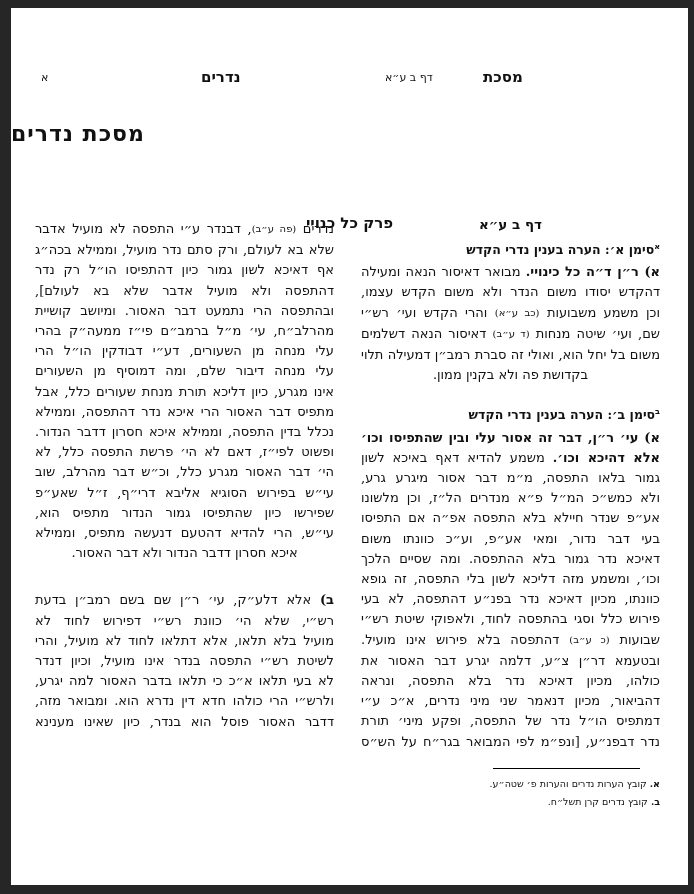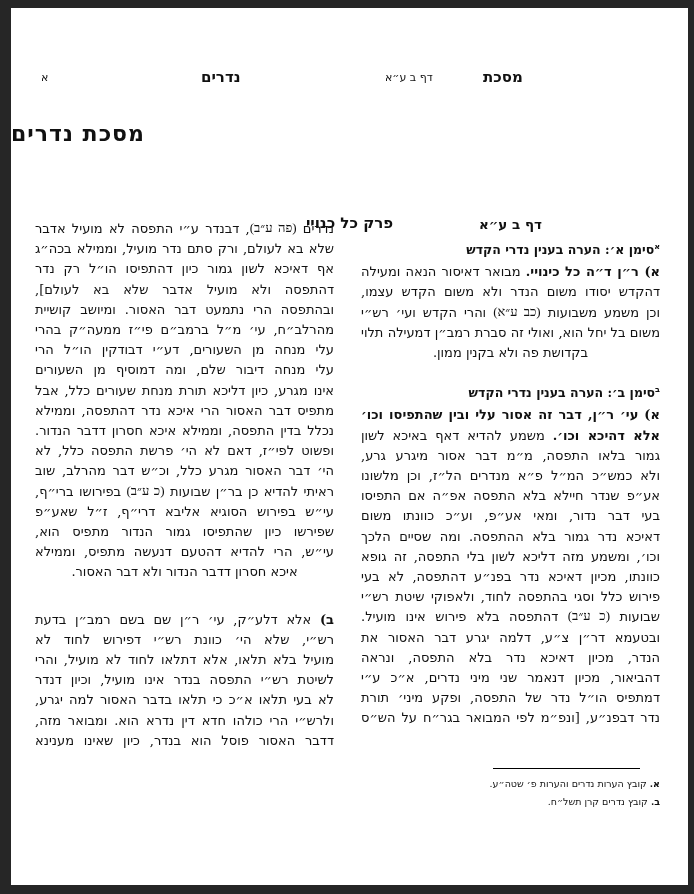--- a/index.html
+++ b/index.html
@@ -41,21 +41,21 @@
   .para { margin:0; }
   .para + .section-head { margin-top:14px; }
   .para + .para { margin-top:27px; }
   .line {
     font-size:13px; line-height:20.2px;
     text-align:justify; text-align-last:justify; text-justify:inter-word;
     white-space:normal;
   }
   .end-center { text-align-last:center; }
   .seg.bold  { font-weight:bold; }
-  .seg.small { font-size:13px; position:relative; top:-1px;font-family:Liberation Serif, serif; }
+  .seg.small { font-size:10px; position:relative; top:-1px; }
   
   .footnotes { position:absolute; top:760px; right:28px; width:300px; }
   .fn-rule {
     border:0; border-top:1px solid #000; height:0;
     width:147px; margin:0 20px 6px auto;
   }
   .fn-line {
     font-size:9.5px; line-height:18px; text-align:right; padding-left:14px;
   }
   .fn-marker { font-weight:bold; }
@@ -75,59 +75,59 @@
   <div class="main-title">מסכת נדרים</div>
   <div class="sub-title">פרק כל כנויי</div>
 
   <div class="col col-right">
       <div class="col-heading">דף ב ע״א</div>
       <div class="section-head"><sup>א</sup>סימן א׳: הערה בענין נדרי הקדש</div>
       <div class="para">
         <div class="line"><span class="seg bold">א) ר״ן ד״ה כל כינויי.</span><span class="seg"> מבואר דאיסור הנאה ומעילה</span></div>
         <div class="line"><span class="seg">דהקדש יסודו משום הנדר ולא משום הקדש עצמו,</span></div>
         <div class="line"><span class="seg">וכן משמע משבועות </span><span class="seg small">(כב ע״א)</span><span class="seg"> והרי הקדש ועי׳ רש״י</span></div>
+        <div class="line"><span class="seg">שם, ועי׳ שיטה מנחות </span><span class="seg small">(ד ע״ב)</span><span class="seg"> דאיסור הנאה דשלמים</span></div>
         <div class="line"><span class="seg">משום בל יחל הוא, ואולי זה סברת רמב״ן דמעילה תלוי</span></div>
         <div class="line end-center"><span class="seg">בקדושת פה ולא בקנין ממון.</span></div>
       </div>
       <div class="section-head"><sup>ב</sup>סימן ב׳: הערה בענין נדרי הקדש</div>
       <div class="para">
         <div class="line"><span class="seg bold">א) עי׳ ר״ן, דבר זה אסור עלי ובין שהתפיסו וכו׳</span></div>
         <div class="line"><span class="seg bold">אלא דהיכא וכו׳.</span><span class="seg"> משמע להדיא דאף באיכא לשון</span></div>
         <div class="line"><span class="seg">גמור בלאו התפסה, מ״מ דבר אסור מיגרע גרע,</span></div>
         <div class="line"><span class="seg">ולא כמש״כ המ״ל פ״א מנדרים הל״ז, וכן מלשונו</span></div>
         <div class="line"><span class="seg">אע״פ שנדר חיילא בלא התפסה אפ״ה אם התפיסו</span></div>
         <div class="line"><span class="seg">בעי דבר נדור, ומאי אע״פ, וע״כ כוונתו משום</span></div>
         <div class="line"><span class="seg">דאיכא נדר גמור בלא ההתפסה. ומה שסיים הלכך</span></div>
         <div class="line"><span class="seg">וכו׳, ומשמע מזה דליכא לשון בלי התפסה, זה גופא</span></div>
         <div class="line"><span class="seg">כוונתו, מכיון דאיכא נדר בפנ״ע דהתפסה, לא בעי</span></div>
         <div class="line"><span class="seg">פירוש כלל וסגי בהתפסה לחוד, ולאפוקי שיטת רש״י</span></div>
         <div class="line"><span class="seg">שבועות </span><span class="seg small">(כ ע״ב)</span><span class="seg"> דהתפסה בלא פירוש אינו מועיל.</span></div>
         <div class="line"><span class="seg">ובטעמא דר״ן צ״ע, דלמה יגרע דבר האסור את</span></div>
-        <div class="line"><span class="seg">הנדר, מכיון דאיכא נדר בלא התפסה, ונראה</span></div>
+        <div class="line"><span class="seg">כולהו, מכיון דאיכא נדר בלא התפסה, ונראה</span></div>
         <div class="line"><span class="seg">דהביאור, מכיון דנאמר שני מיני נדרים, א״כ ע״י</span></div>
         <div class="line"><span class="seg">דמתפיס הו״ל נדר של התפסה, ופקע מיני׳ תורת</span></div>
         <div class="line"><span class="seg">נדר דבפנ״ע, [ונפ״מ לפי המבואר בגר״ח על הש״ס</span></div>
       </div>
     </div>
   <div class="col col-left">
       <div class="para">
         <div class="line"><span class="seg">נדרים </span><span class="seg small">(פה ע״ב)</span><span class="seg">, דבנדר ע״י התפסה לא מועיל אדבר</span></div>
         <div class="line"><span class="seg">שלא בא לעולם, ורק סתם נדר מועיל, וממילא בכה״ג</span></div>
         <div class="line"><span class="seg">אף דאיכא לשון גמור כיון דהתפיסו הו״ל רק נדר</span></div>
         <div class="line"><span class="seg">דהתפסה ולא מועיל אדבר שלא בא לעולם],</span></div>
         <div class="line"><span class="seg">ובהתפסה הרי נתמעט דבר האסור. ומיושב קושיית</span></div>
         <div class="line"><span class="seg">מהרלב״ח, עי׳ מ״ל ברמב״ם פי״ז ממעה״ק בהרי</span></div>
         <div class="line"><span class="seg">עלי מנחה מן השעורים, דע״י דבודקין הו״ל הרי</span></div>
         <div class="line"><span class="seg">עלי מנחה דיבור שלם, ומה דמוסיף מן השעורים</span></div>
         <div class="line"><span class="seg">אינו מגרע, כיון דליכא תורת מנחת שעורים כלל, אבל</span></div>
         <div class="line"><span class="seg">מתפיס דבר האסור הרי איכא נדר דהתפסה, וממילא</span></div>
         <div class="line"><span class="seg">נכלל בדין התפסה, וממילא איכא חסרון דדבר הנדור.</span></div>
         <div class="line"><span class="seg">ופשוט לפי״ז, דאם לא הי׳ פרשת התפסה כלל, לא</span></div>
         <div class="line"><span class="seg">הי׳ דבר האסור מגרע כלל, וכ״ש דבר מהרלב, שוב</span></div>
-        <div class="line"><span class="seg">ראיתי להדיא כן בר״ן שבועות </span><span class="seg small">(כ ע״ב)</span><span class="seg"> בפירושו ברי״ף,</span></div>
         <div class="line"><span class="seg">עי״ש בפירוש הסוגיא אליבא דרי״ף, ז״ל שאע״פ</span></div>
         <div class="line"><span class="seg">שפירשו כיון שהתפיסו גמור הנדור מתפיס הוא,</span></div>
         <div class="line"><span class="seg">עי״ש, הרי להדיא דהטעם דנעשה מתפיס, וממילא</span></div>
         <div class="line end-center"><span class="seg">איכא חסרון דדבר הנדור ולא דבר האסור.</span></div>
       </div>
       <div class="para">
         <div class="line"><span class="seg bold">ב)</span><span class="seg"> אלא דלע״ק, עי׳ ר״ן שם בשם רמב״ן בדעת</span></div>
         <div class="line"><span class="seg">רש״י, שלא הי׳ כוונת רש״י דפירוש לחוד לא</span></div>
         <div class="line"><span class="seg">מועיל בלא תלאו, אלא דתלאו לחוד לא מועיל, והרי</span></div>
         <div class="line"><span class="seg">לשיטת רש״י התפסה בנדר אינו מועיל, וכיון דנדר</span></div>

